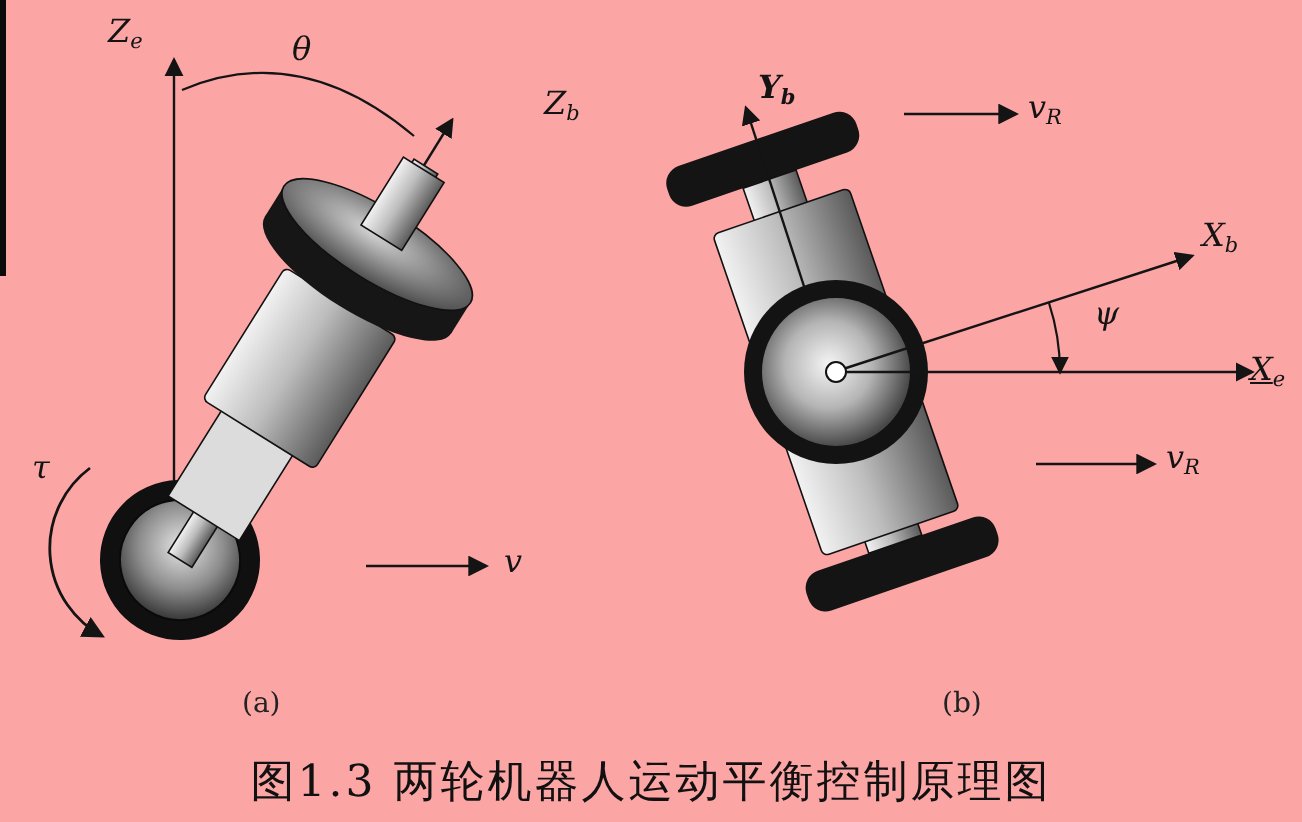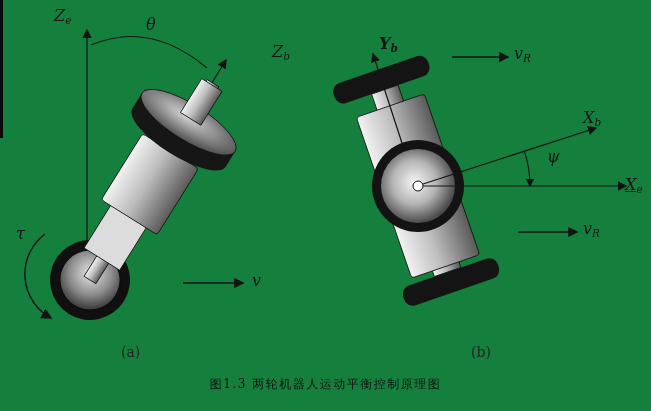--- a/index.html
+++ b/index.html
@@ -1,19 +1,19 @@
 <!DOCTYPE html>
 <html><head>
 <meta charset="utf-8">
 <style>
   html,body { margin:0; padding:0; background:#ffffff; }
   .canvas {
     position:relative;
     width:651px; height:411px;
-    background:#15803d;
+    background:#fca5a5;
     overflow:hidden;
     font-family:"DejaVu Serif", serif;
   }
   .canvas svg { position:absolute; left:0; top:0; }
   .lbl {
     position:absolute;
     font-style:italic;
     font-size:16px;
     color:#141414;
     line-height:1;
@@ -29,21 +29,21 @@
     font-style:normal;
     font-size:14px;
     color:#222;
     line-height:1;
   }
   .caption {
     position:absolute;
     left:0; top:376px;
     width:100%;
     text-align:center;
-    font-size:12px;
+    font-size:22px;
     color:#111;
     letter-spacing:1.5px;
     font-style:normal;
   }
   .edge-artifact {
     position:absolute; left:0; top:0;
     width:3px; height:138px;
     background:#0a0a0a;
   }
 </style>
@@ -131,21 +131,21 @@
   <span class="lbl" style="left:16px; top:226px;">τ</span>
 
   <span class="lbl" style="left:252px; top:273px;">v</span>
 
   <span class="tag" style="left:121px; top:345px;">(a)</span>
 
   <span class="lbl" style="left:379px; top:36px;font-weight:bold;"><span>Y</span><sub>b</sub></span>
 
   <span class="lbl" style="left:514px; top:46px;"><span>v</span><sub>R</sub></span>
 
-  <span class="lbl" style="left:583px; top:110px;"><span>X</span><sub>b</sub></span>
+  <span class="lbl" style="left:601px; top:110px;"><span>X</span><sub>b</sub></span>
 
   <span class="lbl" style="left:547px; top:149px;">ψ</span>
 
   <span class="lbl" style="left:625px; top:177px;text-decoration:underline;"><span>X</span><sub>e</sub></span>
 
   <span class="lbl" style="left:583px; top:221px;"><span>v</span><sub>R</sub></span>
 
   <span class="tag" style="left:471px; top:345px;">(b)</span>
 
   <div class="caption">图1.3  两轮机器人运动平衡控制原理图</div>

